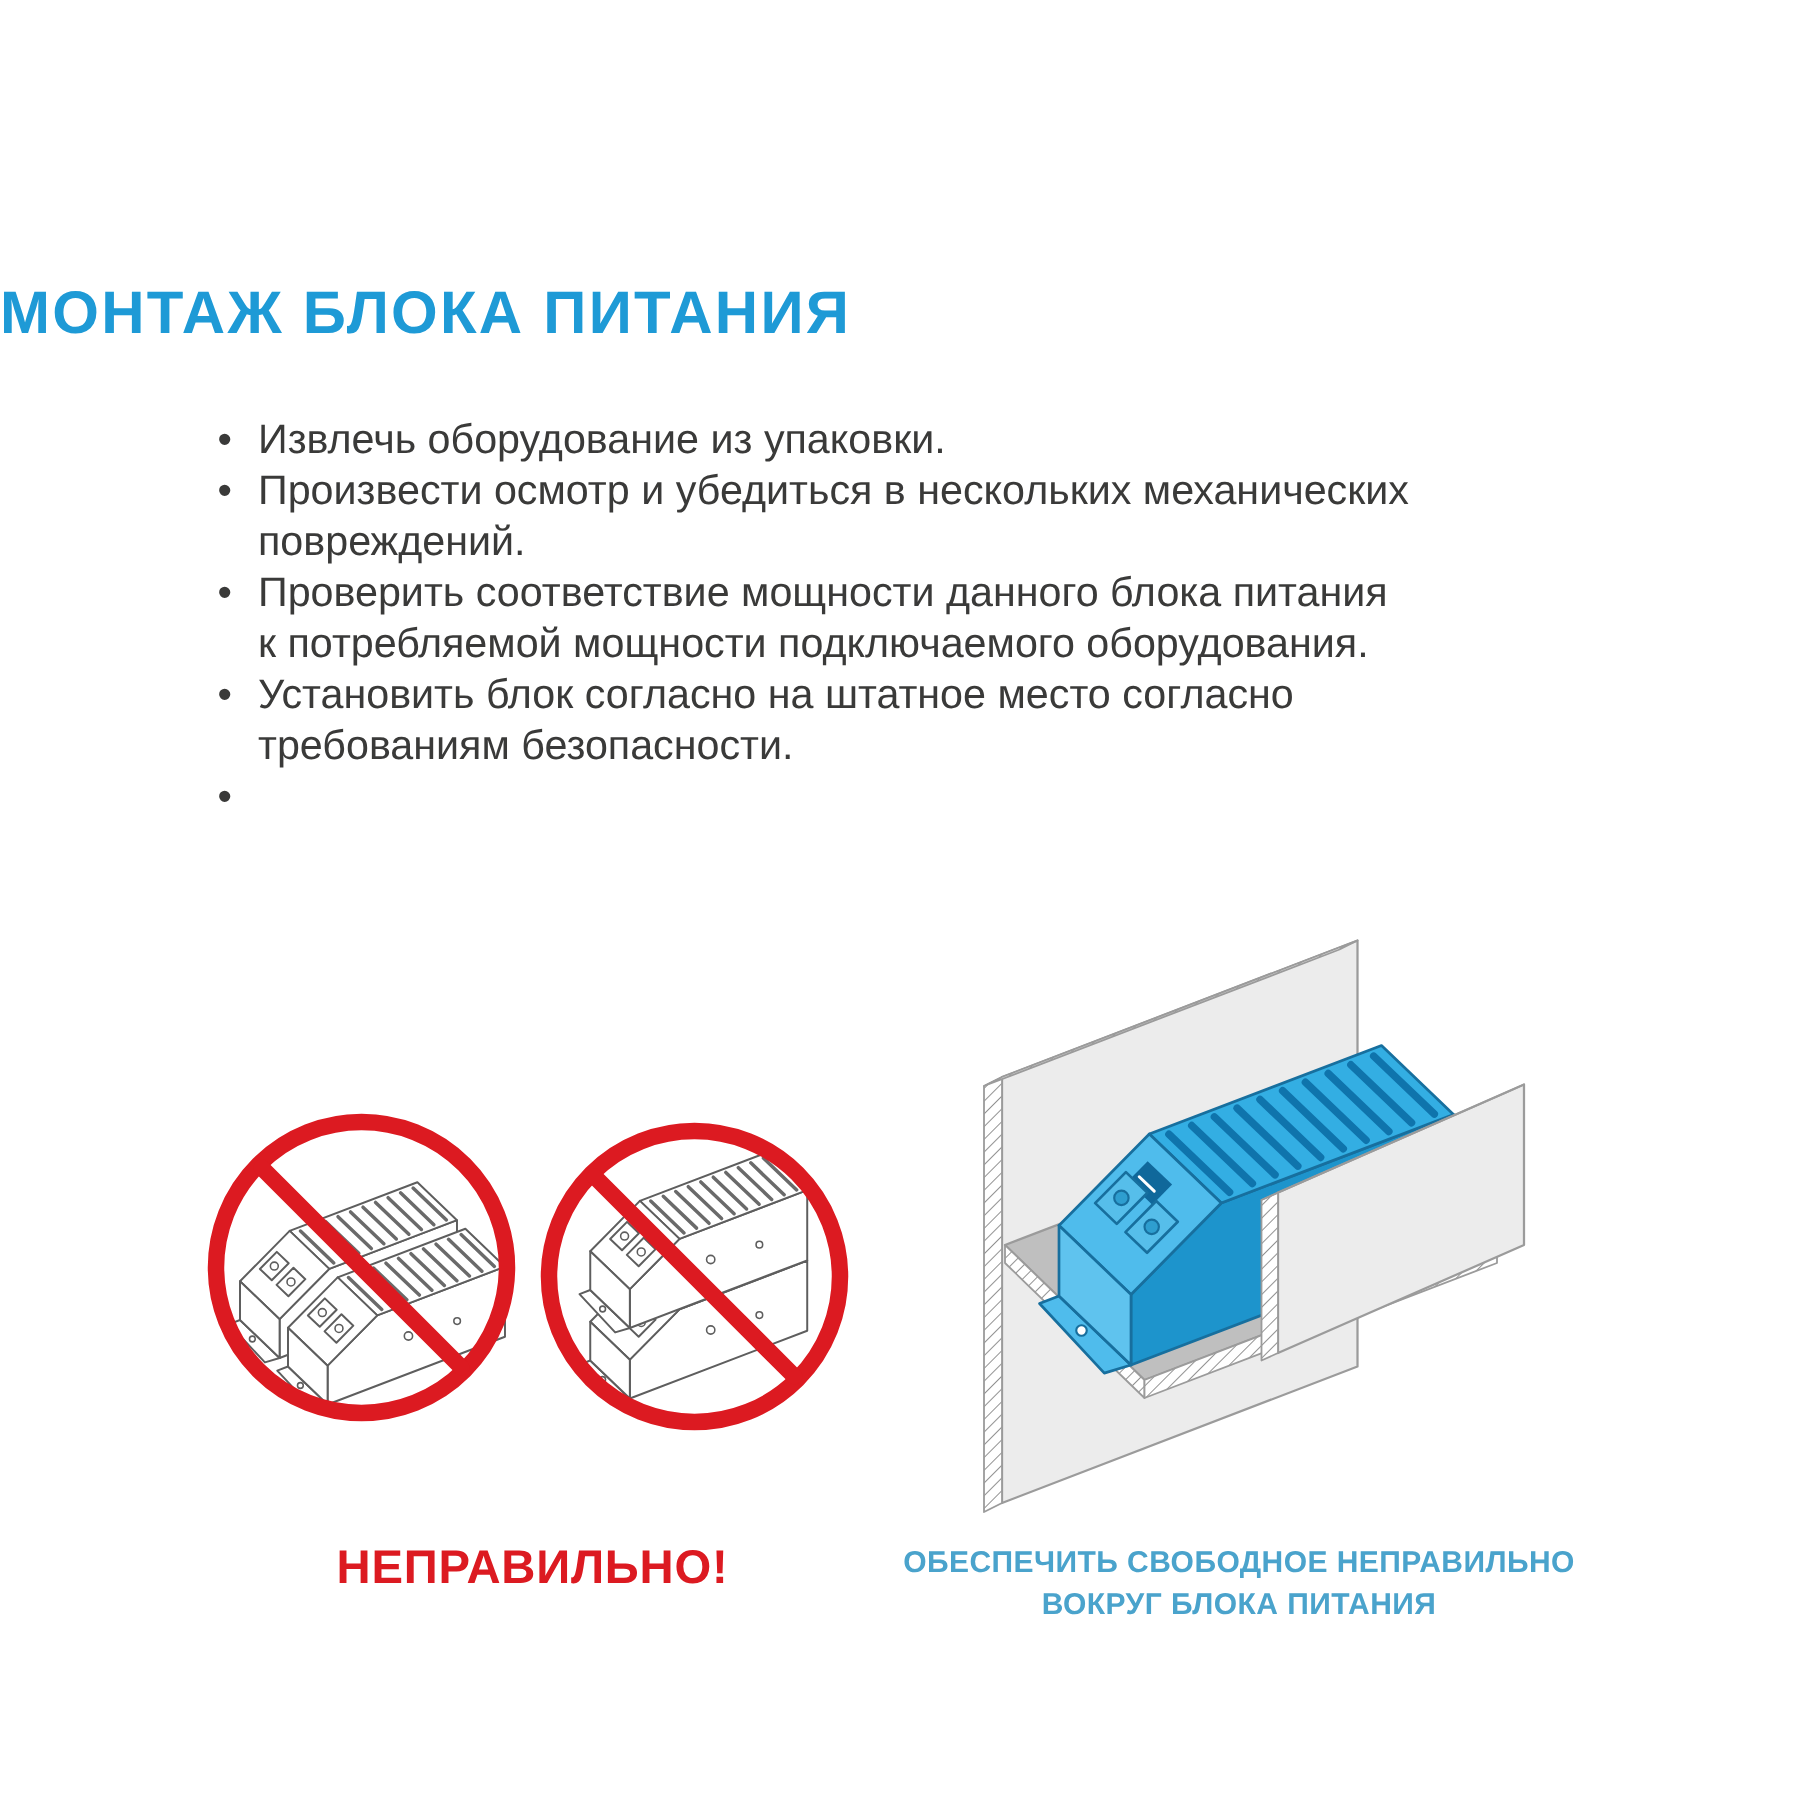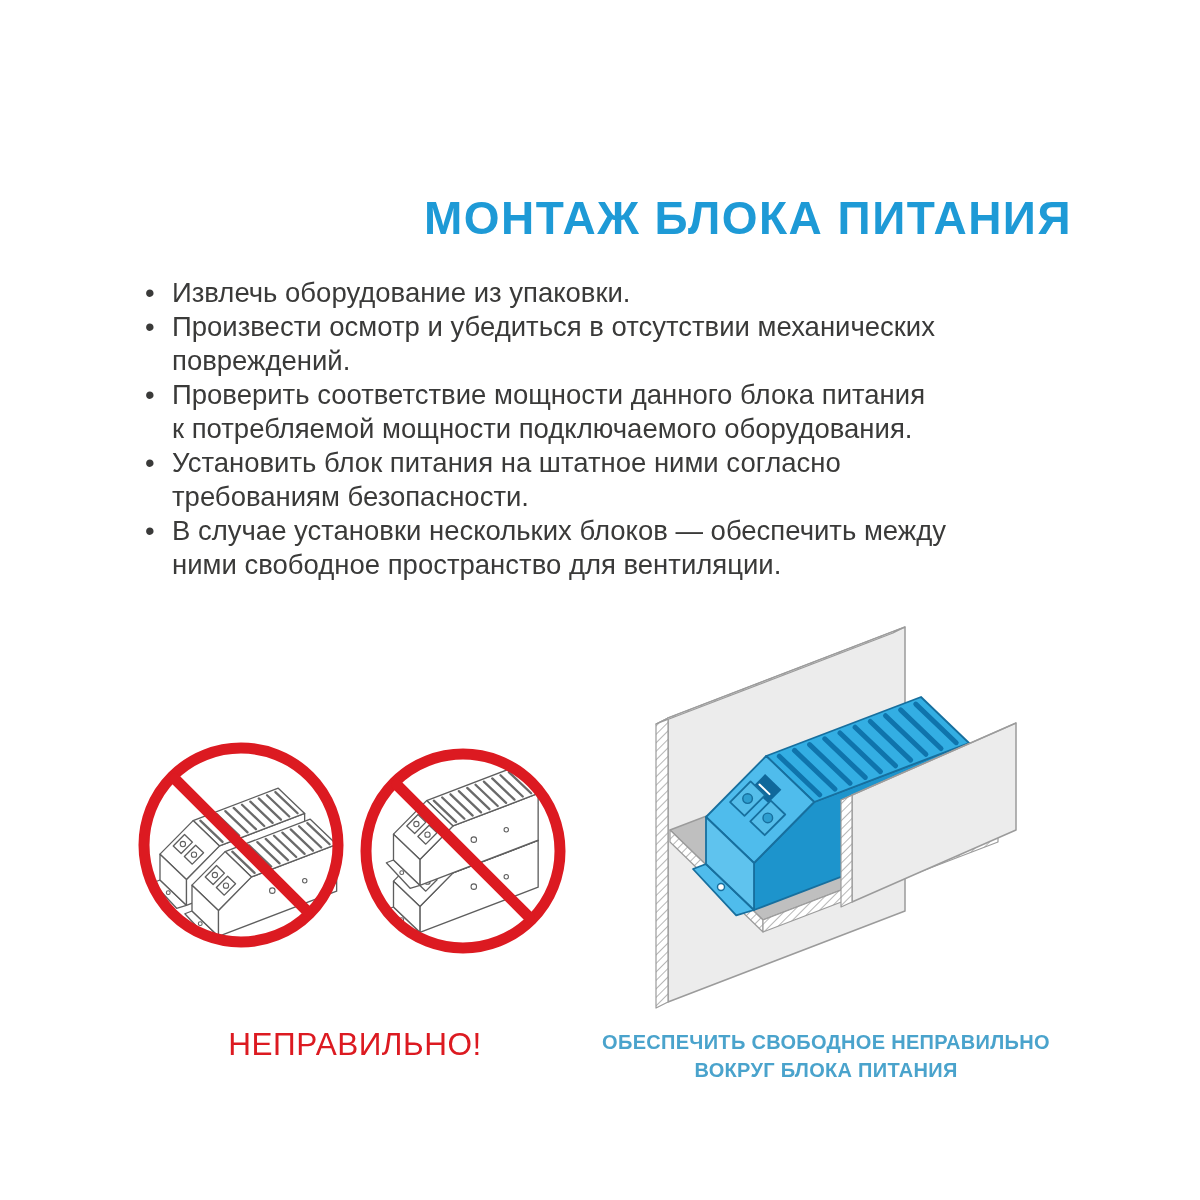--- a/index.html
+++ b/index.html
@@ -1,36 +1,36 @@
 <!DOCTYPE html>
 <html><head>
 <meta charset="utf-8">
 <style>
   html,body{margin:0;padding:0;}
   body{
     width:1200px;height:1200px;position:relative;background:#ffffff;
     font-family:"Liberation Sans", sans-serif;overflow:hidden;
   }
   .page-title{
-    position:absolute;top:160px;left:0;width:1072px;text-align:right;
-    font-size:46px;font-weight:bold;letter-spacing:1.5px;color:#1E9AD6;
+    position:absolute;top:160px;left:0;width:1072px;text-align:left;
+    font-size:40px;font-weight:bold;letter-spacing:1.5px;color:#1E9AD6;
     white-space:nowrap;
   }
   ul.instructions{
     position:absolute;left:143px;top:276px;width:940px;margin:0;padding:0;
     list-style:none;font-size:27.5px;line-height:34px;color:#3A3A39;
   }
   ul.instructions li{position:relative;padding-left:29px;margin:0;}
   ul.instructions .dot{position:absolute;left:2px;top:0;}
   ul.instructions .txt{white-space:pre-line;text-align:right;}
   .forbidden-svg{position:absolute;left:130px;top:728px;}
   .scene-svg{position:absolute;left:620px;top:600px;}
   .wrong-label{
     position:absolute;left:140px;top:1026px;width:430px;text-align:center;
-    font-size:31.5px;font-weight:normal;letter-spacing:.5px;color:#DC1A21;
+    font-size:31.5px;font-weight:bold;letter-spacing:.5px;color:#DC1A21;
     white-space:pre-line;
   }
   .free-space-caption{
     position:absolute;left:600px;top:1028px;width:452px;text-align:center;
     font-size:20px;line-height:28px;letter-spacing:.3px;color:#4AA3CC;
     white-space:pre-line;font-weight:bold;
   }
   
   .psu-line{
     --face-top:#ffffff;--face-side:#ffffff;--face-slope:#ffffff;--face-end:#ffffff;
@@ -95,28 +95,27 @@
       <circle class="f-screw" cx="205" cy="-55" r="4"></circle>
       <circle class="f-hole" cx="15" cy="23" r="3.5"></circle>
     </g>
   </defs>
 </svg>
 
 <h1 class="page-title">МОНТАЖ БЛОКА ПИТАНИЯ</h1>
 
 <ul class="instructions">
     <li><span class="dot">•</span><span class="txt">Извлечь оборудование из упаковки.</span></li>
-    <li><span class="dot">•</span><span class="txt">Произвести осмотр и убедиться в отсутствии механических
+    <li><span class="dot">•</span><span class="txt">Произвести осмотр и убедиться в нескольких механических
 повреждений.</span></li>
     <li><span class="dot">•</span><span class="txt">Проверить соответствие мощности данного блока питания
 к потребляемой мощности подключаемого оборудования.</span></li>
-    <li><span class="dot">•</span><span class="txt">Установить блок питания на штатное ними согласно
+    <li><span class="dot">•</span><span class="txt">Установить блок согласно на штатное место согласно
 требованиям безопасности.</span></li>
-    <li><span class="dot">•</span><span class="txt">В случае установки нескольких блоков — обеспечить между
-ними свободное пространство для вентиляции.</span></li>
+    <li><span class="dot">•</span></li>
   </ul>
 
 <svg class="forbidden-svg" width="450" height="235" viewBox="0 0 450 235">
   <g class="psu-line">
     <use href="#psu" transform="translate(30,152) scale(0.55)"></use>
     <use href="#psu" transform="translate(62,183) scale(0.55)"></use>
     <g>
       <circle class="ring" cx="111" cy="117" r="97"></circle>
       <line class="slash" x1="44.5" y1="50.5" x2="177.5" y2="183.5"></line>
     </g>

